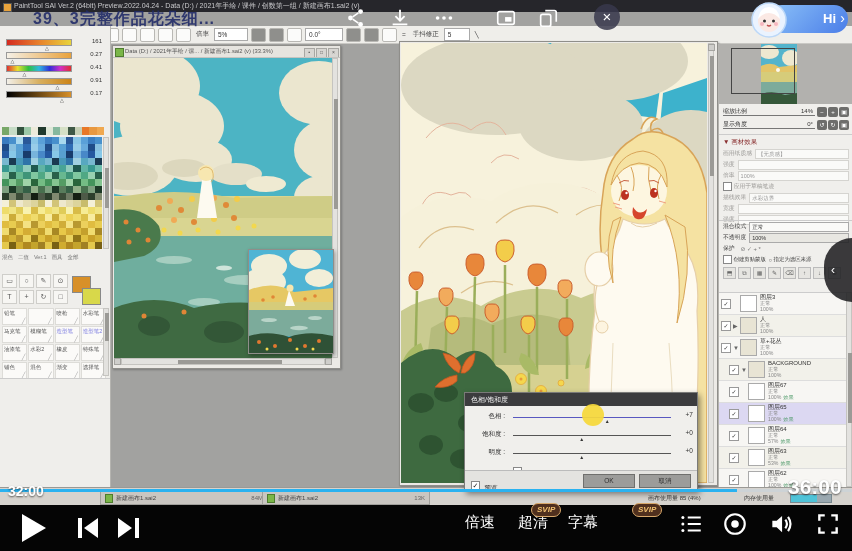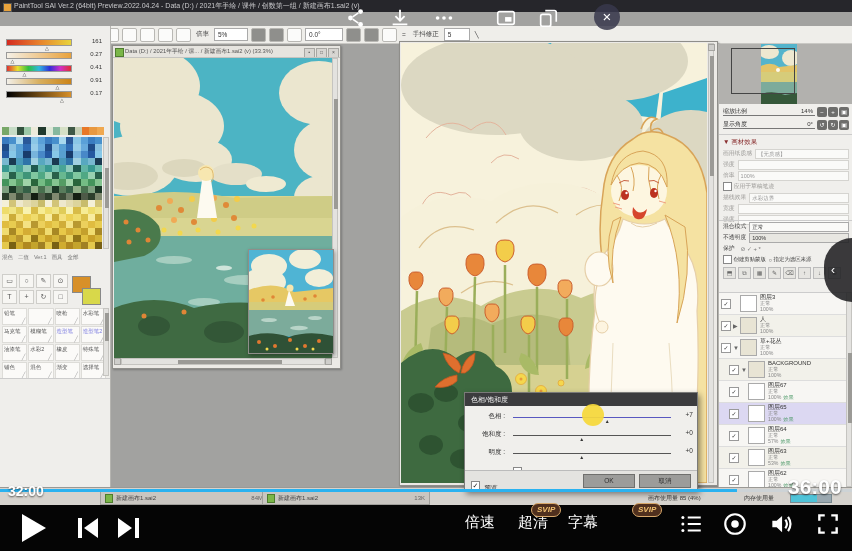--- a/index.html
+++ b/index.html
@@ -1066,20 +1066,21 @@
         <span class="fsize" style="margin-left:auto;">13K</span>
       </div>
       <div class="memtext" style="left:648px;">画布使用量 85 (4%)</div>
       <div class="memtext" style="left:744px;">内存使用量</div>
       <div class="membar" style="left:790px;">
           <div id="memFill" style="width: 65%;"></div>
         </div>
     </div>
   </div>
 
+  <div class="abs v-title">39、3完整作品花朵细...</div>
 
   <div id="topIcons">
       <div class="top-icon" style="left: 344px; top: 6px;">
         <svg viewBox="0 0 24 24">
           <g fill="#fff">
             <circle cx="17" cy="5" r="2.6"></circle>
             <circle cx="6" cy="12" r="2.6"></circle>
             <circle cx="17" cy="19" r="2.6"></circle>
           </g>
           <path d="M8.4,10.8 L14.6,6.4 M8.4,13.2 L14.6,17.6" stroke="#fff" stroke-width="1.8" fill="none"></path>
@@ -1105,20 +1106,35 @@
       </div>
       <div class="top-icon" style="left: 536px; top: 6px;">
         <svg viewBox="0 0 24 24" fill="none" stroke="#fff" stroke-width="1.8">
           <path d="M9,4 L19,4 Q21,4 21,6 L21,16"></path>
           <rect x="4" y="8" width="11" height="13" rx="2"></rect>
         </svg>
       </div>
     </div>
   <div class="close-btn">×</div>
 
+  <div class="assist">
+    <div class="pill"></div>
+    <svg style="position:absolute;left:0;top:0;" width="38" height="38" viewBox="0 0 38 38">
+      <circle cx="19" cy="19" r="17" fill="#eaf3ff" stroke="#bcd8f8" stroke-width="1.5"></circle>
+      <circle cx="19" cy="20" r="11" fill="#fbe9e4"></circle>
+      <path d="M8,18 Q10,6 19,6 Q28,6 30,18 Q25,12 19,12 Q13,12 8,18 Z" fill="#fff"></path>
+      <circle cx="14.5" cy="20" r="1.5" fill="#333"></circle>
+      <circle cx="23.5" cy="20" r="1.5" fill="#333"></circle>
+      <path d="M17,24 q2,2 4,0" stroke="#c05050" stroke-width="1.2" fill="none"></path>
+      <circle cx="12" cy="23" r="2" fill="#f6b8c0"></circle>
+      <circle cx="26" cy="23" r="2" fill="#f6b8c0"></circle>
+    </svg>
+    <span class="hi">Hi</span>
+    <span class="arr">›</span>
+  </div>
 
   <div class="edge-handle">‹</div>
 
   <div class="progress">
       <div class="fill" id="progFill" style="width: 86.5%; background: rgb(42, 178, 240);"></div>
     </div>
   <div class="timecur">32:00</div>
   <div class="timedur">36:00</div>
 
   <div class="controlbar">

